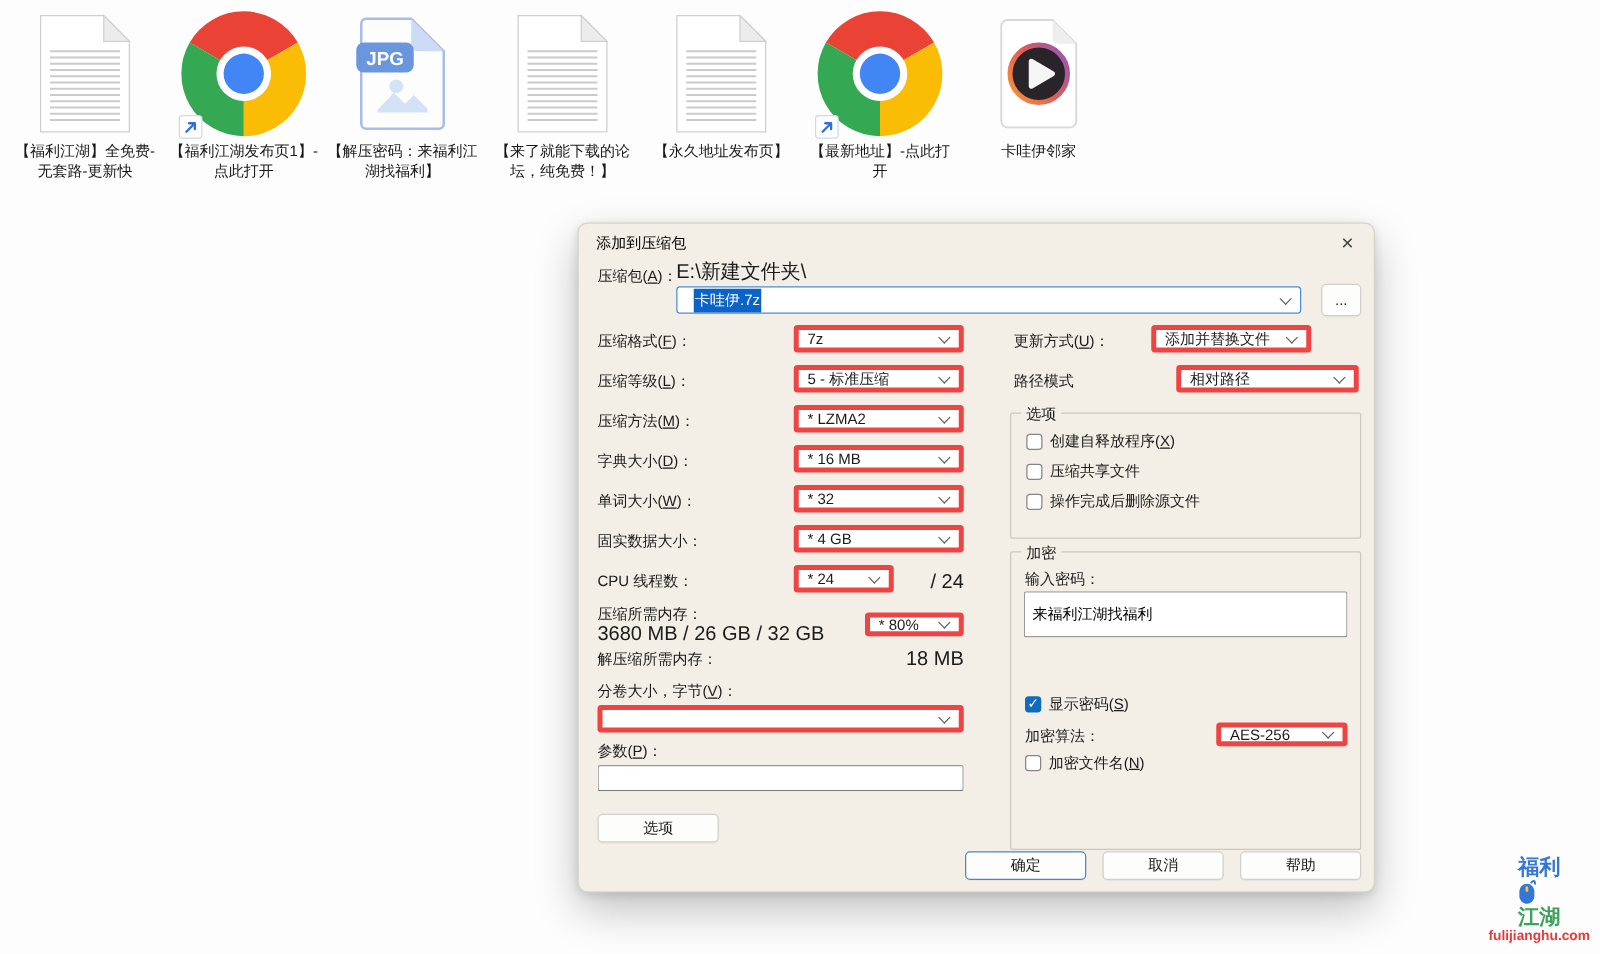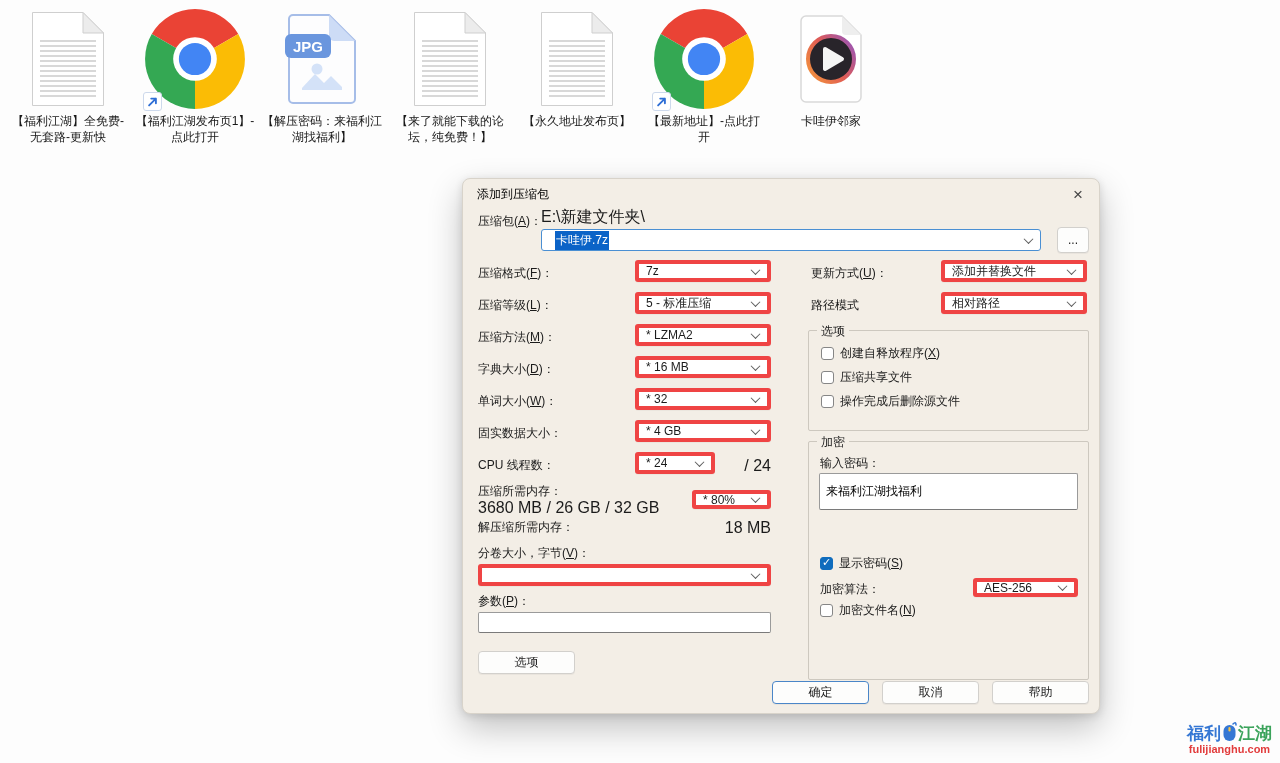--- a/index.html
+++ b/index.html
@@ -26,21 +26,21 @@
   .cb{width:13px;height:13px;border:1px solid #868686;border-radius:3px;background:#fff;flex:none;position:relative;}
   .cb.checked{background:#0f6cbd;border-color:#0f6cbd;}
   .cb.checked::after{content:"✓";position:absolute;left:1px;top:-2px;color:#fff;font-size:11px;font-weight:bold;}
   .btn{position:absolute;height:23px;background:#fdfdfc;border:1px solid #d2d0cc;border-radius:4px;font-size:12px;color:#1b1b1b;display:flex;align-items:center;justify-content:center;box-shadow:0 1px 0 rgba(0,0,0,.04);}
   .btn.default{border:1.5px solid #4a86c8;}
   .namecombo{position:absolute;left:78px;top:50px;width:500px;height:22px;background:#fff;border:1.5px solid #4a8fd3;border-radius:3px;display:flex;align-items:center;justify-content:space-between;padding:0 8px 0 13px;font-size:12px;}
   .sel{background:#0b63c7;color:#fff;padding:1px 1px;}
   .statictext{position:absolute;font-size:16px;color:#1b1b1b;white-space:nowrap;}
   
   .wm{position:absolute;right:8px;bottom:8px;display:flex;flex-direction:column;align-items:center;line-height:1;}
-  .wm .row1{display:flex;align-items:flex-end;gap:1px;font-weight:bold;font-size:17px;}
+  .wm .row1{display:flex;gap:1px;font-weight:bold;font-size:17px;flex-direction:column;}
   .wm .blue{color:#3577d4;} .wm .green{color:#3ba35b;}
   .wm .url{margin-top:2px;font-weight:bold;font-size:11px;color:#e23c3c;}
 </style>
 </head>
 <body>
 
 <svg width="0" height="0" style="position:absolute" aria-hidden="true">
   <defs>
     <symbol id="ic-doc" viewBox="0 0 74 96">
       <path d="M1.5 1.5 H52 L72.5 22 V94.5 H1.5 Z" fill="#ffffff" stroke="#cfcfcf"></path>
@@ -215,21 +215,21 @@
     </div>
 
   <div class="lbl" style="left:15px;top:414px">参数(<u>P</u>)：</div>
   <div class="tinput" style="left:15px;top:433px;width:293px;height:21px">
       <span></span>
     </div>
 
   <div class="btn" style="left:15px;top:472px;width:97px">选项</div>
 
   <div class="lbl" style="left:348px;top:86px">更新方式(<u>U</u>)：</div>
-  <div class="combo" style="left:478px;top:81px;width:146px">
+  <div class="combo" style="left:458px;top:81px;width:128px">
       <span class="val">添加并替换文件</span>
       <span class="chev"></span>
     </div>
 
   <div class="lbl" style="left:348px;top:118px">路径模式</div>
   <div class="combo" style="left:478px;top:113px;width:146px">
       <span class="val">相对路径</span>
       <span class="chev"></span>
     </div>
 

